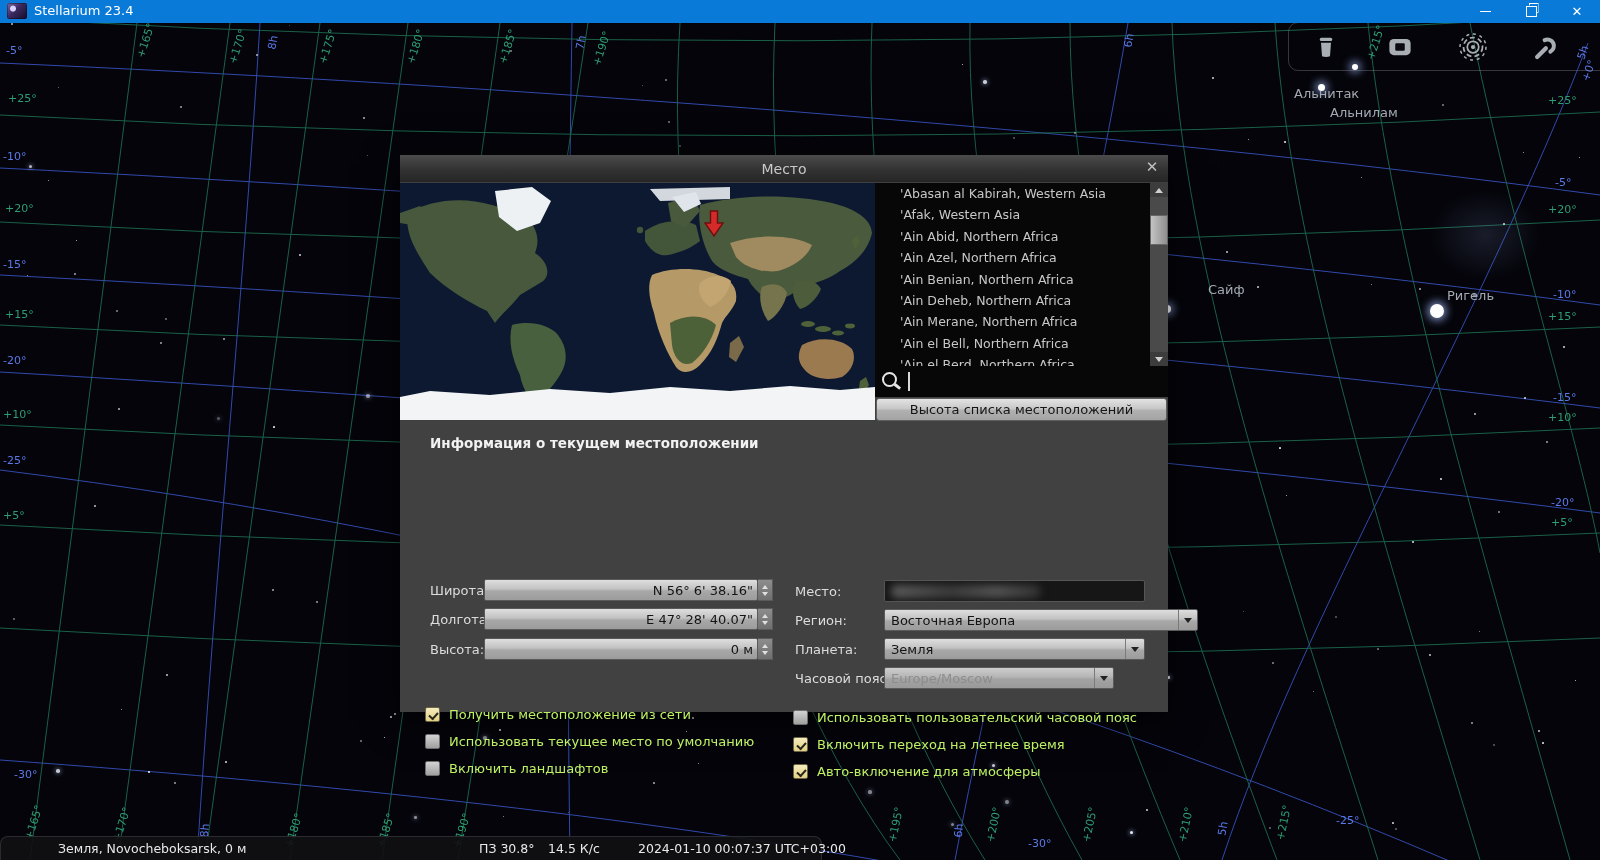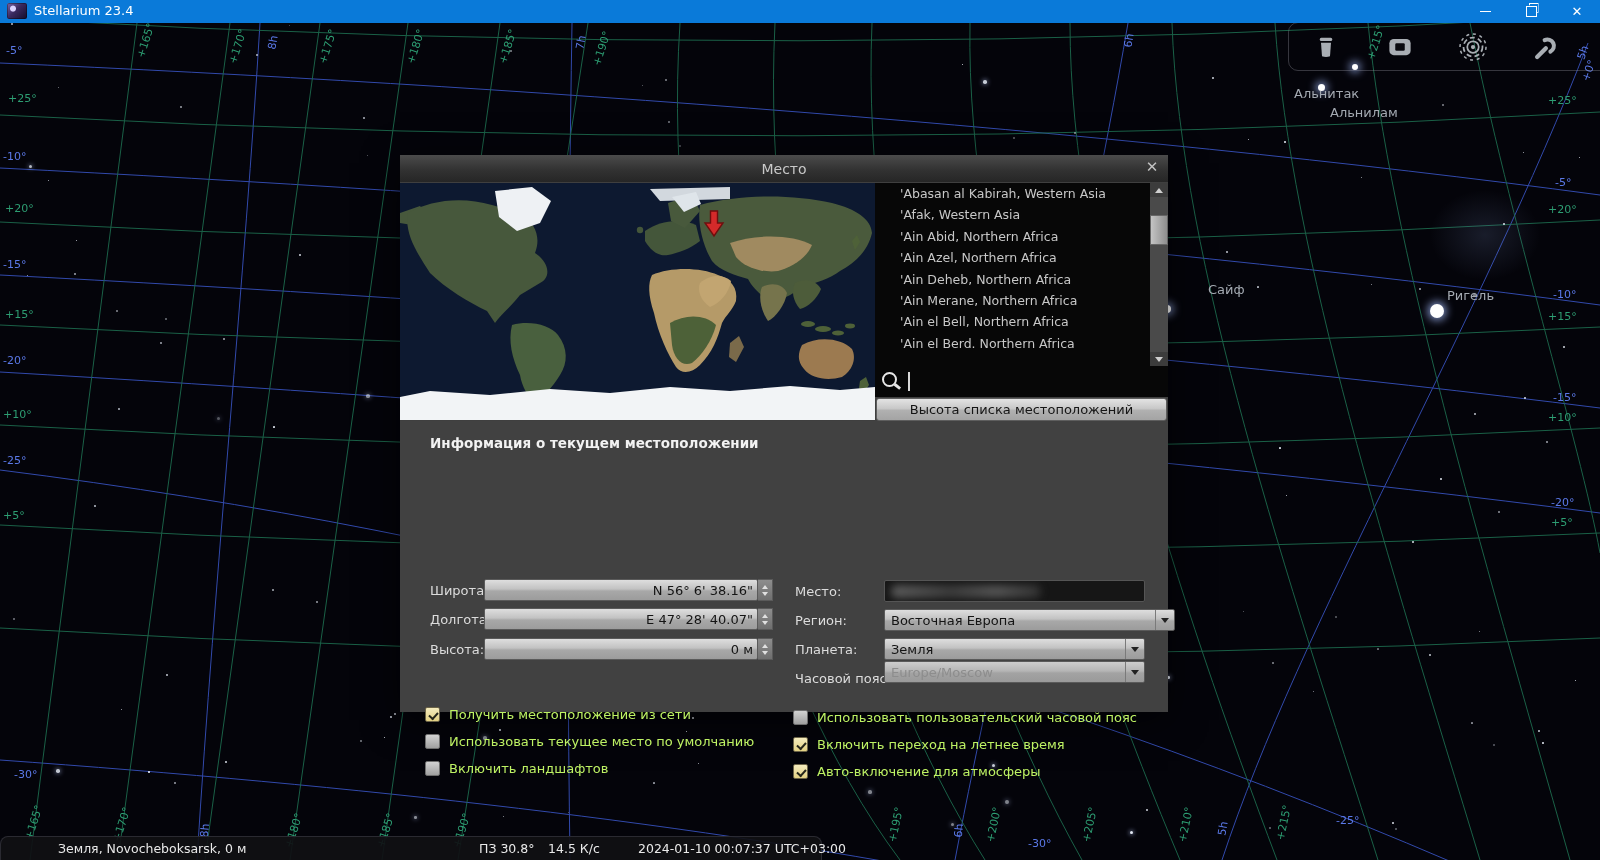--- a/index.html
+++ b/index.html
@@ -422,20 +422,21 @@
         <path d="M7.5,1 L14.5,1 L14.5,13 L20,13 L11,26 L2,13 L7.5,13 Z" fill="#d42a2a" stroke="#6f0e0e" stroke-width="1.4"></path>
       </svg>
     </div>
 
     <div class="dlg-list">
 
     <div class="loc-item">'Abasan al Kabirah, Western Asia</div>
         <div class="loc-item">'Afak, Western Asia</div>
         <div class="loc-item">'Ain Abid, Northern Africa</div>
         <div class="loc-item">'Ain Azel, Northern Africa</div>
+        <div class="loc-item">'Ain Benian, Northern Africa</div>
         <div class="loc-item">'Ain Deheb, Northern Africa</div>
         <div class="loc-item">'Ain Merane, Northern Africa</div>
         <div class="loc-item">'Ain el Bell, Northern Africa</div>
         <div class="loc-item">'Ain el Berd. Northern Africa</div>
       </div>
     <div class="dlg-scrollbar">
       <div class="sb-btn sb-up">
           <i class="tri-up"></i>
         </div>
       <div class="sb-track">
@@ -480,37 +481,37 @@
           <i class="d"></i>
         </div>
 
 
       <span class="frow-label" style="left:395px;top:163px">Место:</span>
       <div class="place-input">
           <div class="place-blur"></div>
         </div>
 
       <span class="frow-label" style="left:395px;top:192px">Регион:</span>
-      <div class="combo" style="left:484px;top:188px;width:291px">
+      <div class="combo" style="left:484px;top:188px;width:314px">
         <span>Восточная Европа</span>
         <span class="arrowzone">
             <i></i>
           </span>
       </div>
 
       <span class="frow-label" style="left:395px;top:221px">Планета:</span>
       <div class="combo" style="left:484px;top:217px;width:261px">
         <span>Земля</span>
         <span class="arrowzone">
             <i></i>
           </span>
       </div>
 
       <span class="frow-label" style="left:395px;top:250px">Часовой пояс:</span>
-      <div class="combo disabled" style="left:484px;top:240px;width:261px">
+      <div class="combo disabled" style="left:484px;top:246px;width:230px">
         <span>Europe/Moscow</span>
         <span class="arrowzone">
             <i></i>
           </span>
       </div>
 
       <div class="checks left">
 
           <div class="check-row checked">
             <span class="box"></span>

